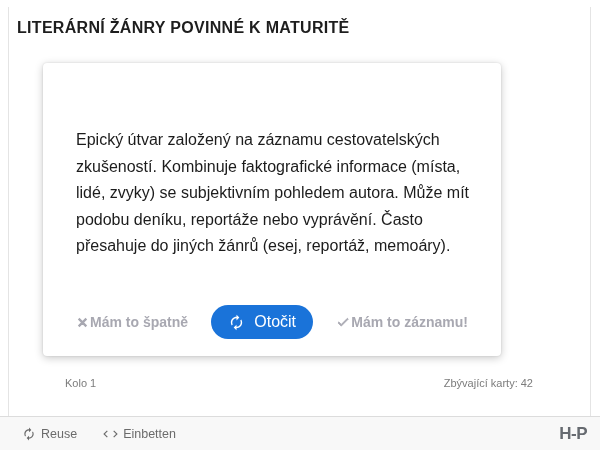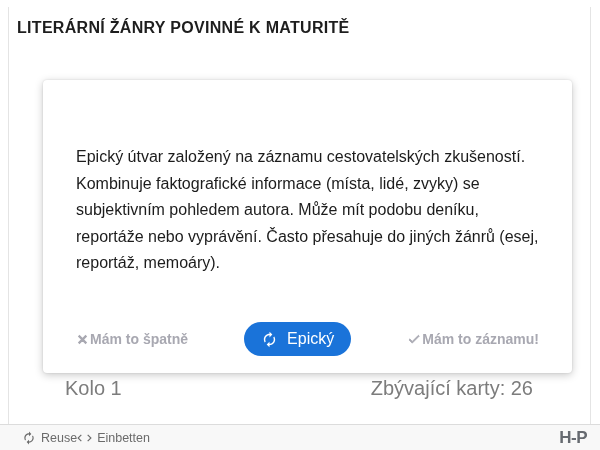--- a/index.html
+++ b/index.html
@@ -7,46 +7,46 @@
               font-family:"Liberation Sans", sans-serif; }
   .stage { position:relative; width:600px; height:450px; background:#ffffff;padding-left:16px; }
 
   .frame-borders { position:absolute; left:8px; right:9px; top:7px; bottom:26px;
                    border-left:1px solid #e4e4e4; border-right:1px solid #e4e4e4;
                    pointer-events:none; }
 
   .title { position:absolute; left:17px; top:19px; font-size:16px; font-weight:700;
            color:#1e1e1e; letter-spacing:0.3px; }
 
-  .card { position:absolute; left:43px; top:80px; width:529px; height:293px;
+  .card { position:absolute; left:43px; top:63px; width:458px; height:293px;
           background:#ffffff; border-radius:4px;
           box-shadow:0 2px 8px rgba(0,0,0,0.22), 0 0 2px rgba(0,0,0,0.12); }
 
   .card-text { position:absolute; left:33px; right:29px; top:64px;
                font-size:16px; line-height:26.5px; color:#1c1c1c; }
 
   .actions { position:absolute; left:33px; right:33px; bottom:17px;
              display:flex; align-items:center; justify-content:space-between; }
 
   .ghost-btn { display:flex; align-items:center; gap:1px; font-size:14px; font-weight:700;
                color:#a8a8b1; background:none; border:none; cursor:pointer;
                font-family:inherit; white-space:nowrap; }
   .ghost-btn .ico { display:flex; }
 
   .flip-btn { display:flex; align-items:center; gap:9px; background:var(--accent,#1a73d9);
               color:#ffffff; border:none; border-radius:18px; height:34px; padding:0 17px;
               font-size:16px; font-family:inherit; cursor:pointer; white-space:nowrap; }
   .flip-btn .ico { display:flex; }
 
   .status-row { position:absolute; left:65px; right:67px; top:377px; display:flex;
-                justify-content:space-between; font-size:20px; color:#7c7c7c;text-align:right; }
+                justify-content:space-between; font-size:11px; color:#7c7c7c;text-align:right; }
 
-  .footer { position:absolute; left:0; right:0; bottom:0; height:26px; background:#f8f8f8;
+  .footer { position:absolute; left:0; right:0; bottom:0; height:34px; background:#f8f8f8;
             border-top:1px solid #dcdcdc; display:flex; align-items:center;
-            padding:0 13px 0 22px; font-size:12.5px; color:#6b6b6b; }
+            padding:0 13px 0 22px; gap:26px; font-size:12.5px; color:#6b6b6b; }
   .footer-item { display:flex; align-items:center; gap:5px; cursor:pointer; color:#6b6b6b; }
   .footer-item .ico { display:flex; }
   .logo { margin-left:auto; font-weight:700; font-size:17px; color:#666a70;
           letter-spacing:-0.5px; cursor:pointer; }
 
   svg { display:block; }
 </style>
 </head>
 <body>
 
@@ -69,38 +69,38 @@
         </span>
         <span>Mám to špatně</span>
       </button>
 
       <button class="flip-btn">
         <span class="ico">
           <svg width="17" height="17" viewBox="0 0 24 24" fill="#ffffff">
             <path d="M12 6v3l4-4-4-4v3c-4.42 0-8 3.58-8 8 0 1.57.46 3.03 1.24 4.26L6.7 14.8c-.45-.83-.7-1.79-.7-2.8 0-3.31 2.69-6 6-6zm6.76 1.74L17.3 9.2c.44.84.7 1.79.7 2.8 0 3.31-2.69 6-6 6v-3l-4 4 4 4v-3c4.42 0 8-3.58 8-8 0-1.57-.46-3.03-1.24-4.26z"></path>
           </svg>
         </span>
-        <span>Epický</span>
+        <span>Otočit</span>
       </button>
 
       <button class="ghost-btn">
         <span class="ico">
           <svg width="14" height="14" viewBox="0 0 24 24" fill="#a8a8b1">
             <path d="M9 16.2 4.8 12l-1.4 1.4L9 19 21 7l-1.4-1.4z" stroke="#a8a8b1" stroke-width="1.6"></path>
           </svg>
         </span>
         <span>Mám to záznamu!</span>
       </button>
 
     </div>
   </div>
 
   <div class="status-row">
     <span>Kolo 1</span>
-    <span>Zbývající karty: 26</span>
+    <span>Zbývající karty: 42</span>
   </div>
 
   <div class="footer">
 
     <span class="footer-item">
       <span class="ico">
         <svg width="14" height="14" viewBox="0 0 24 24" fill="#6b6b6b">
           <path d="M12 6v3l4-4-4-4v3c-4.42 0-8 3.58-8 8 0 1.57.46 3.03 1.24 4.26L6.7 14.8c-.45-.83-.7-1.79-.7-2.8 0-3.31 2.69-6 6-6zm6.76 1.74L17.3 9.2c.44.84.7 1.79.7 2.8 0 3.31-2.69 6-6 6v-3l-4 4 4 4v-3c4.42 0 8-3.58 8-8 0-1.57-.46-3.03-1.24-4.26z"></path>
         </svg>
       </span>

